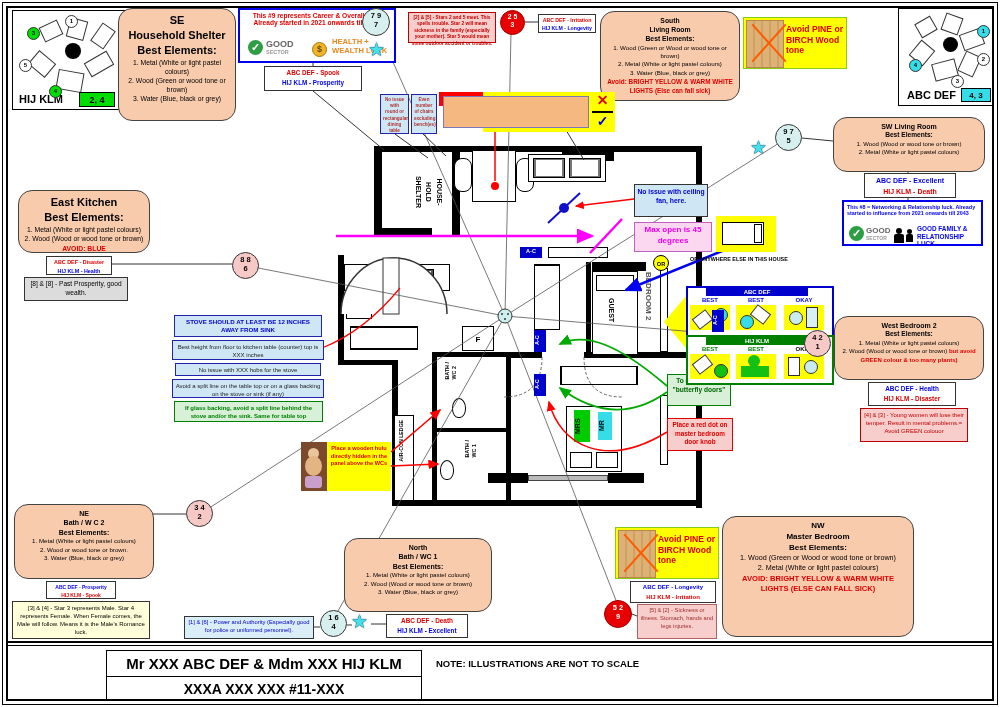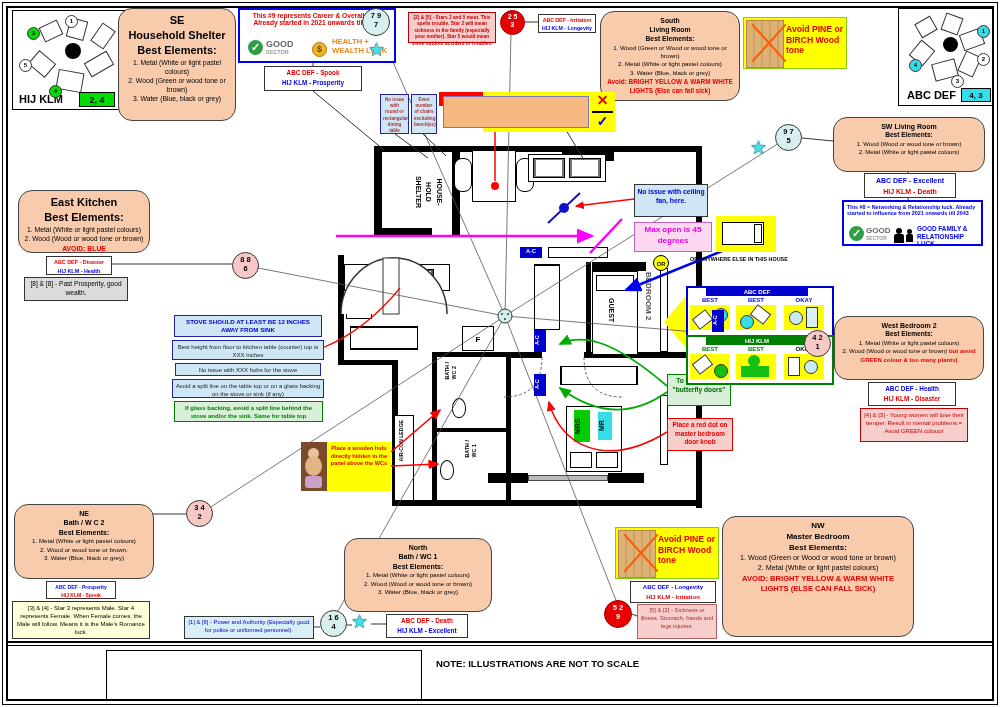--- a/index.html
+++ b/index.html
@@ -494,15 +494,17 @@
 
     <circle cx="505" cy="316" r="7" fill="#CFEFEF" stroke="#333"></circle>
     <circle cx="502" cy="314" r="1" fill="#333"></circle>
       <circle cx="508" cy="314" r="1" fill="#333"></circle>
       <circle cx="505" cy="319" r="1" fill="#333"></circle>
   </svg>
 
   <div class="abs wall" style="left:6px;top:641px;width:988px;height:2px"></div>
   <div class="abs wall" style="left:6px;top:645px;width:988px;height:1px"></div>
   <div class="abs" style="left:106px;top:650px;width:316px;height:50px;border:1px solid #000;z-index:6">
+    <div style="height:25px;border-bottom:1px solid #000;font-weight:bold;font-size:15px;text-align:center;line-height:25px">Mr XXX ABC DEF &amp; Mdm XXX HIJ KLM</div>
+    <div style="height:24px;font-weight:bold;font-size:14px;text-align:center;line-height:24px">XXXA XXX XXX #11-XXX</div>
   </div>
   <div class="abs" style="left:436px;top:658px;font-weight:bold;font-size:9.5px;z-index:6">NOTE: ILLUSTRATIONS ARE NOT TO SCALE</div>
 </div>
 
 </body></html>

